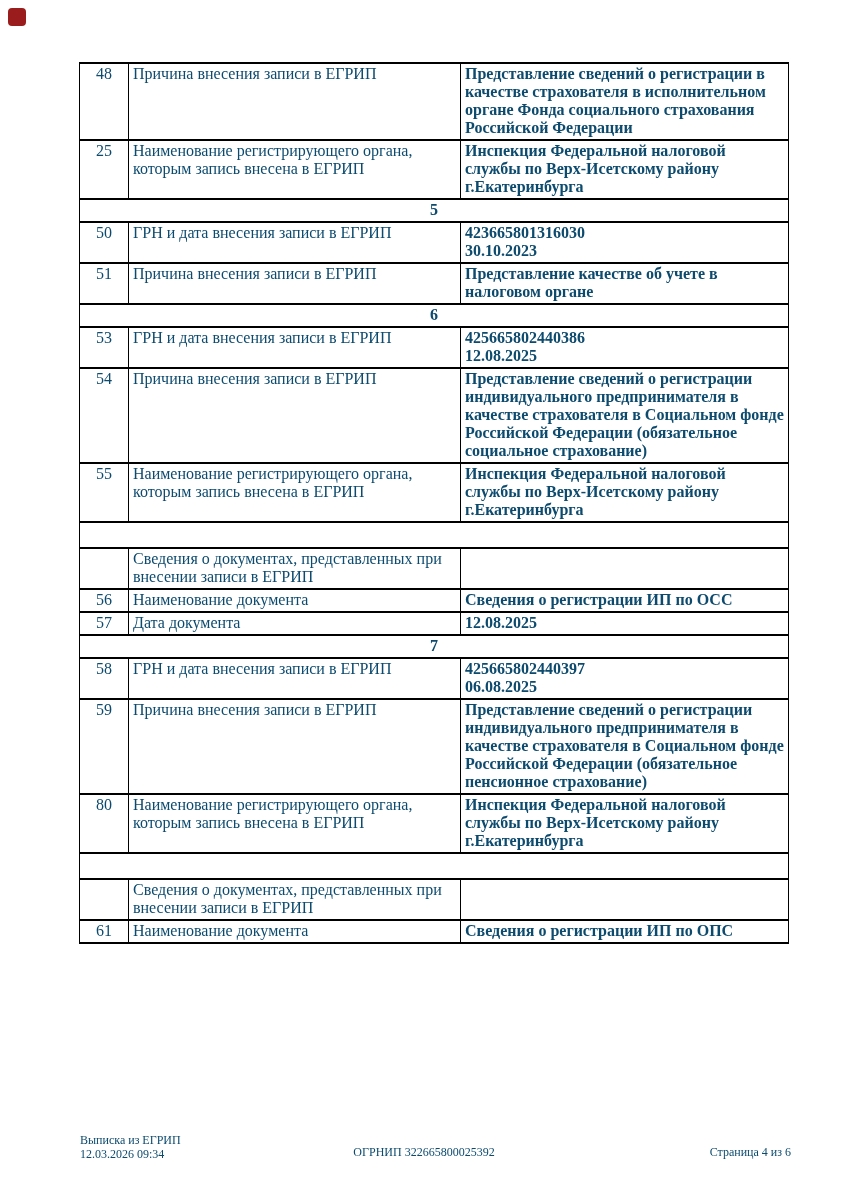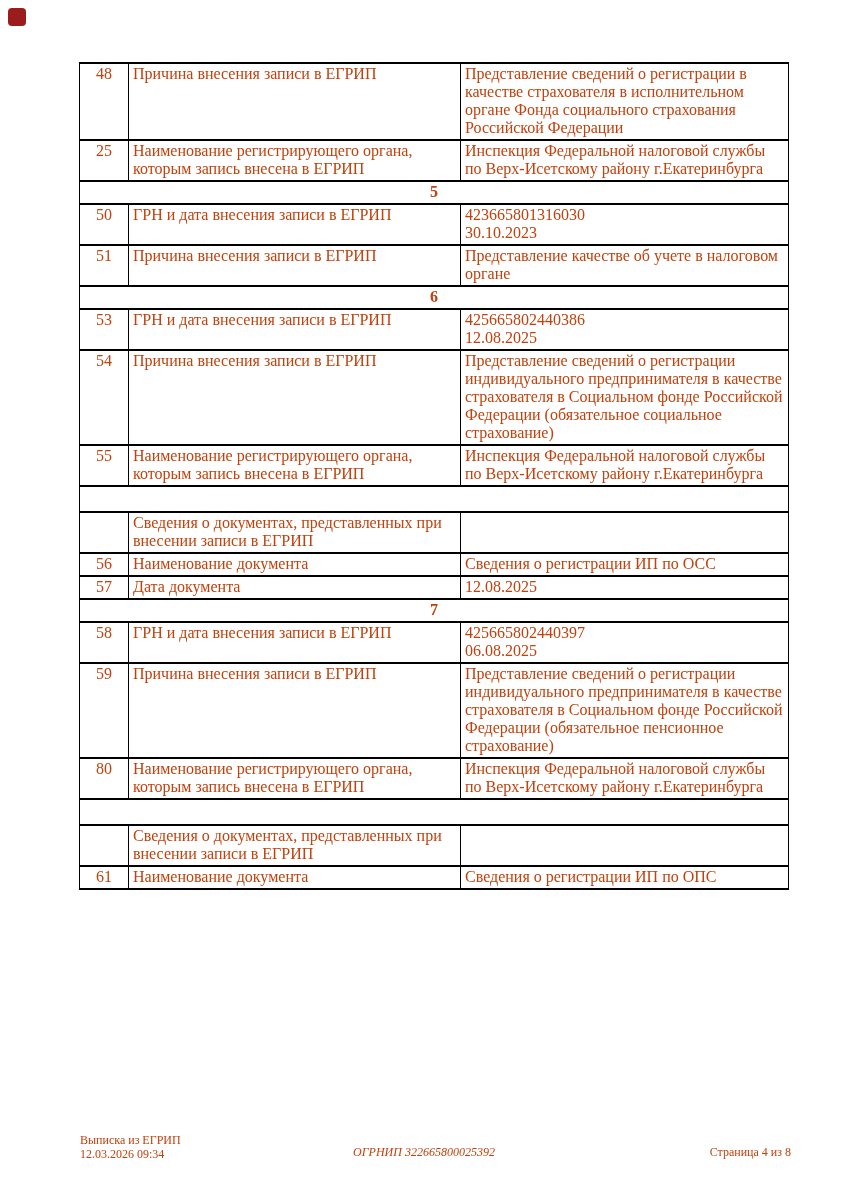--- a/index.html
+++ b/index.html
@@ -2,21 +2,21 @@
 <html><head>
 <meta charset="utf-8">
 <style>
   html, body { margin: 0; padding: 0; background: #ffffff; }
   .page {
     position: relative;
     width: 848px;
     height: 1200px;
     background: #ffffff;
     font-family: "Liberation Serif", serif;
-    color: #c2410c;
+    color: #0c4a6e;
     overflow: hidden;
   }
   .rec-indicator {
     position: absolute;
     left: 8px;
     top: 8px;
     width: 18px;
     height: 18px;
     border-radius: 4px;
   }
@@ -32,32 +32,32 @@
     border: 1px solid #000;
     border-top-width: 2px;
     border-bottom-width: 2px;
     padding: 1px 4px 2px 4px;
     font-size: 16px;
     line-height: 18px;
     vertical-align: top;
     word-wrap: break-word;
   }
   td.num  { text-align: center; padding-left: 2px; padding-right: 2px; }
-  td.value { white-space: pre-line; }
+  td.value { white-space: pre-line; font-weight: bold; }
   td.section { text-align: center; font-weight: bold; }
   tr.spacer td { height: 24px; padding: 0; }
   .footer {
     position: absolute;
     left: 0; top: 1134px;
     width: 848px;
     font-size: 12px;
     line-height: 13.5px;
   }
   .footer-left   { position: absolute; left: 80px; top: 0; }
-  .footer-center { position: absolute; left: 0; top: 12px; width: 848px; text-align: center; font-style: italic; }
+  .footer-center { position: absolute; left: 0; top: 12px; width: 848px; text-align: center; }
   .footer-right  { position: absolute; right: 57px; top: 12px; }
 </style>
 </head>
 <body>
 
 <div class="page">
 
   <div class="rec-indicator" style="background: rgb(155, 28, 28);"></div>
 
   <table class="egrip">
@@ -162,16 +162,16 @@
         </tr>
       </tbody>
   </table>
 
   <div class="footer">
     <div class="footer-left">
       <div>Выписка из ЕГРИП</div>
       <div>12.03.2026 09:34</div>
     </div>
     <div class="footer-center">ОГРНИП 322665800025392</div>
-    <div class="footer-right">Страница 4 из 8</div>
+    <div class="footer-right">Страница 4 из 6</div>
   </div>
 
 </div>
 
 </body></html>

